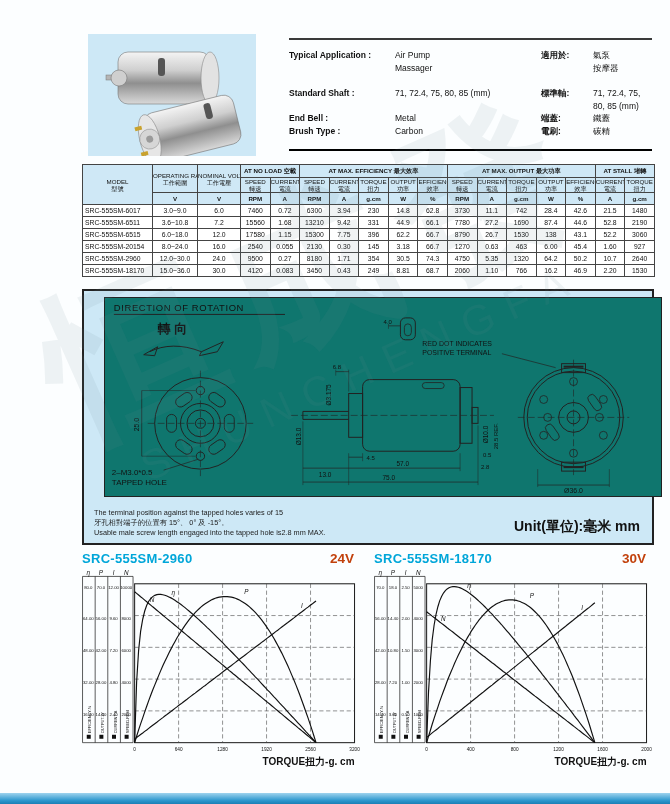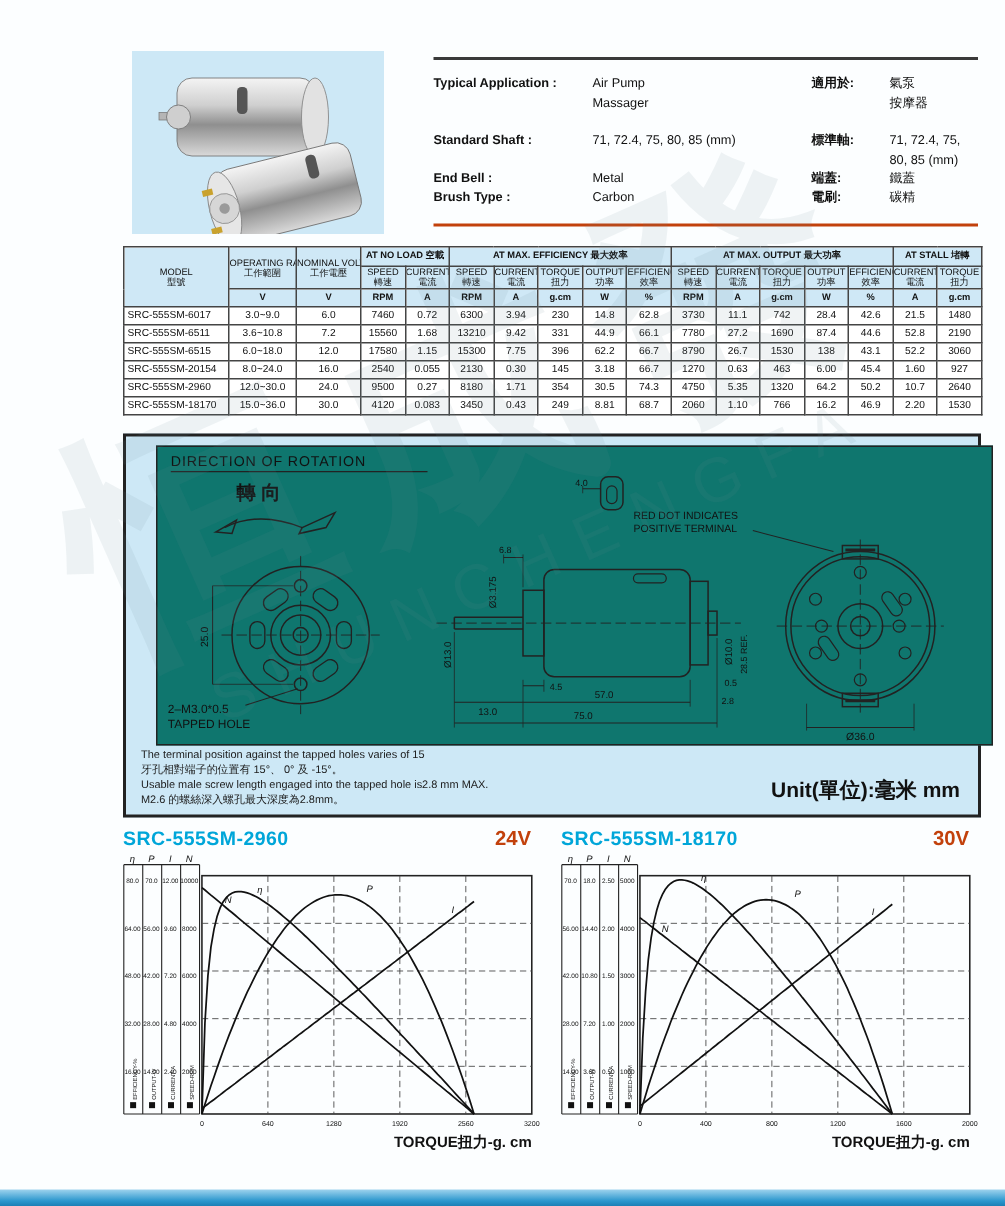--- a/index.html
+++ b/index.html
@@ -8,21 +8,21 @@
 
   
   .title{position:absolute;left:88px;top:6px;font-size:19px;font-weight:bold;
          letter-spacing:.5px;color:#00a6d9;}
 
   
   .photo{position:absolute;left:88px;top:34px;width:168px;height:122px;background:#cde8f6;}
 
   
   .info{position:absolute;left:289px;top:38px;width:363px;
-        border-top:2px solid #3a3a3a;border-bottom:2px solid #c2410c;
+        border-top:2px solid #3a3a3a;border-bottom:2px solid #000000;
         padding:9px 0 12px 0;}
   .info-row{display:grid;grid-template-columns:106px 146px 52px auto;
             font-size:8.5px;line-height:12.5px;color:#111;}
   .info-row .il,.info-row .zl{font-weight:bold;}
   .info-row.gap{margin-top:13px;}
 
   
   .spec-wrap{position:absolute;left:82px;top:164px;width:573px;}
   table.spec{border-collapse:collapse;table-layout:fixed;width:573px;
              border:1.5px solid #222;}
@@ -431,21 +431,20 @@
           <line x1="434" y1="172" x2="434" y2="190" stroke-width=".5"></line>
           <line x1="506" y1="172" x2="506" y2="190" stroke-width=".5"></line>
         </g>
         <text x="470" y="196" font-size="7" text-anchor="middle" fill="#111">Ø36.0</text>
       </svg>
     </div>
     <div class="notes">
       <div>The terminal position against the tapped holes varies of 15</div>
       <div>牙孔相對端子的位置有 15°、 0° 及 -15°。</div>
       <div>Usable male screw length engaged into the tapped hole is2.8 mm MAX.</div>
-      <div>M2.6 的螺絲深入螺孔最大深度為2.8mm。</div>
     </div>
     <div class="unit-label">Unit(單位):毫米 mm</div>
   </div>
 
   <div class="charts">
     <div class="chart-block">
       <div class="chart-hd">
         <span class="chart-title">SRC-555SM-2960</span>
         <span class="chart-volt">24V</span>
       </div>

